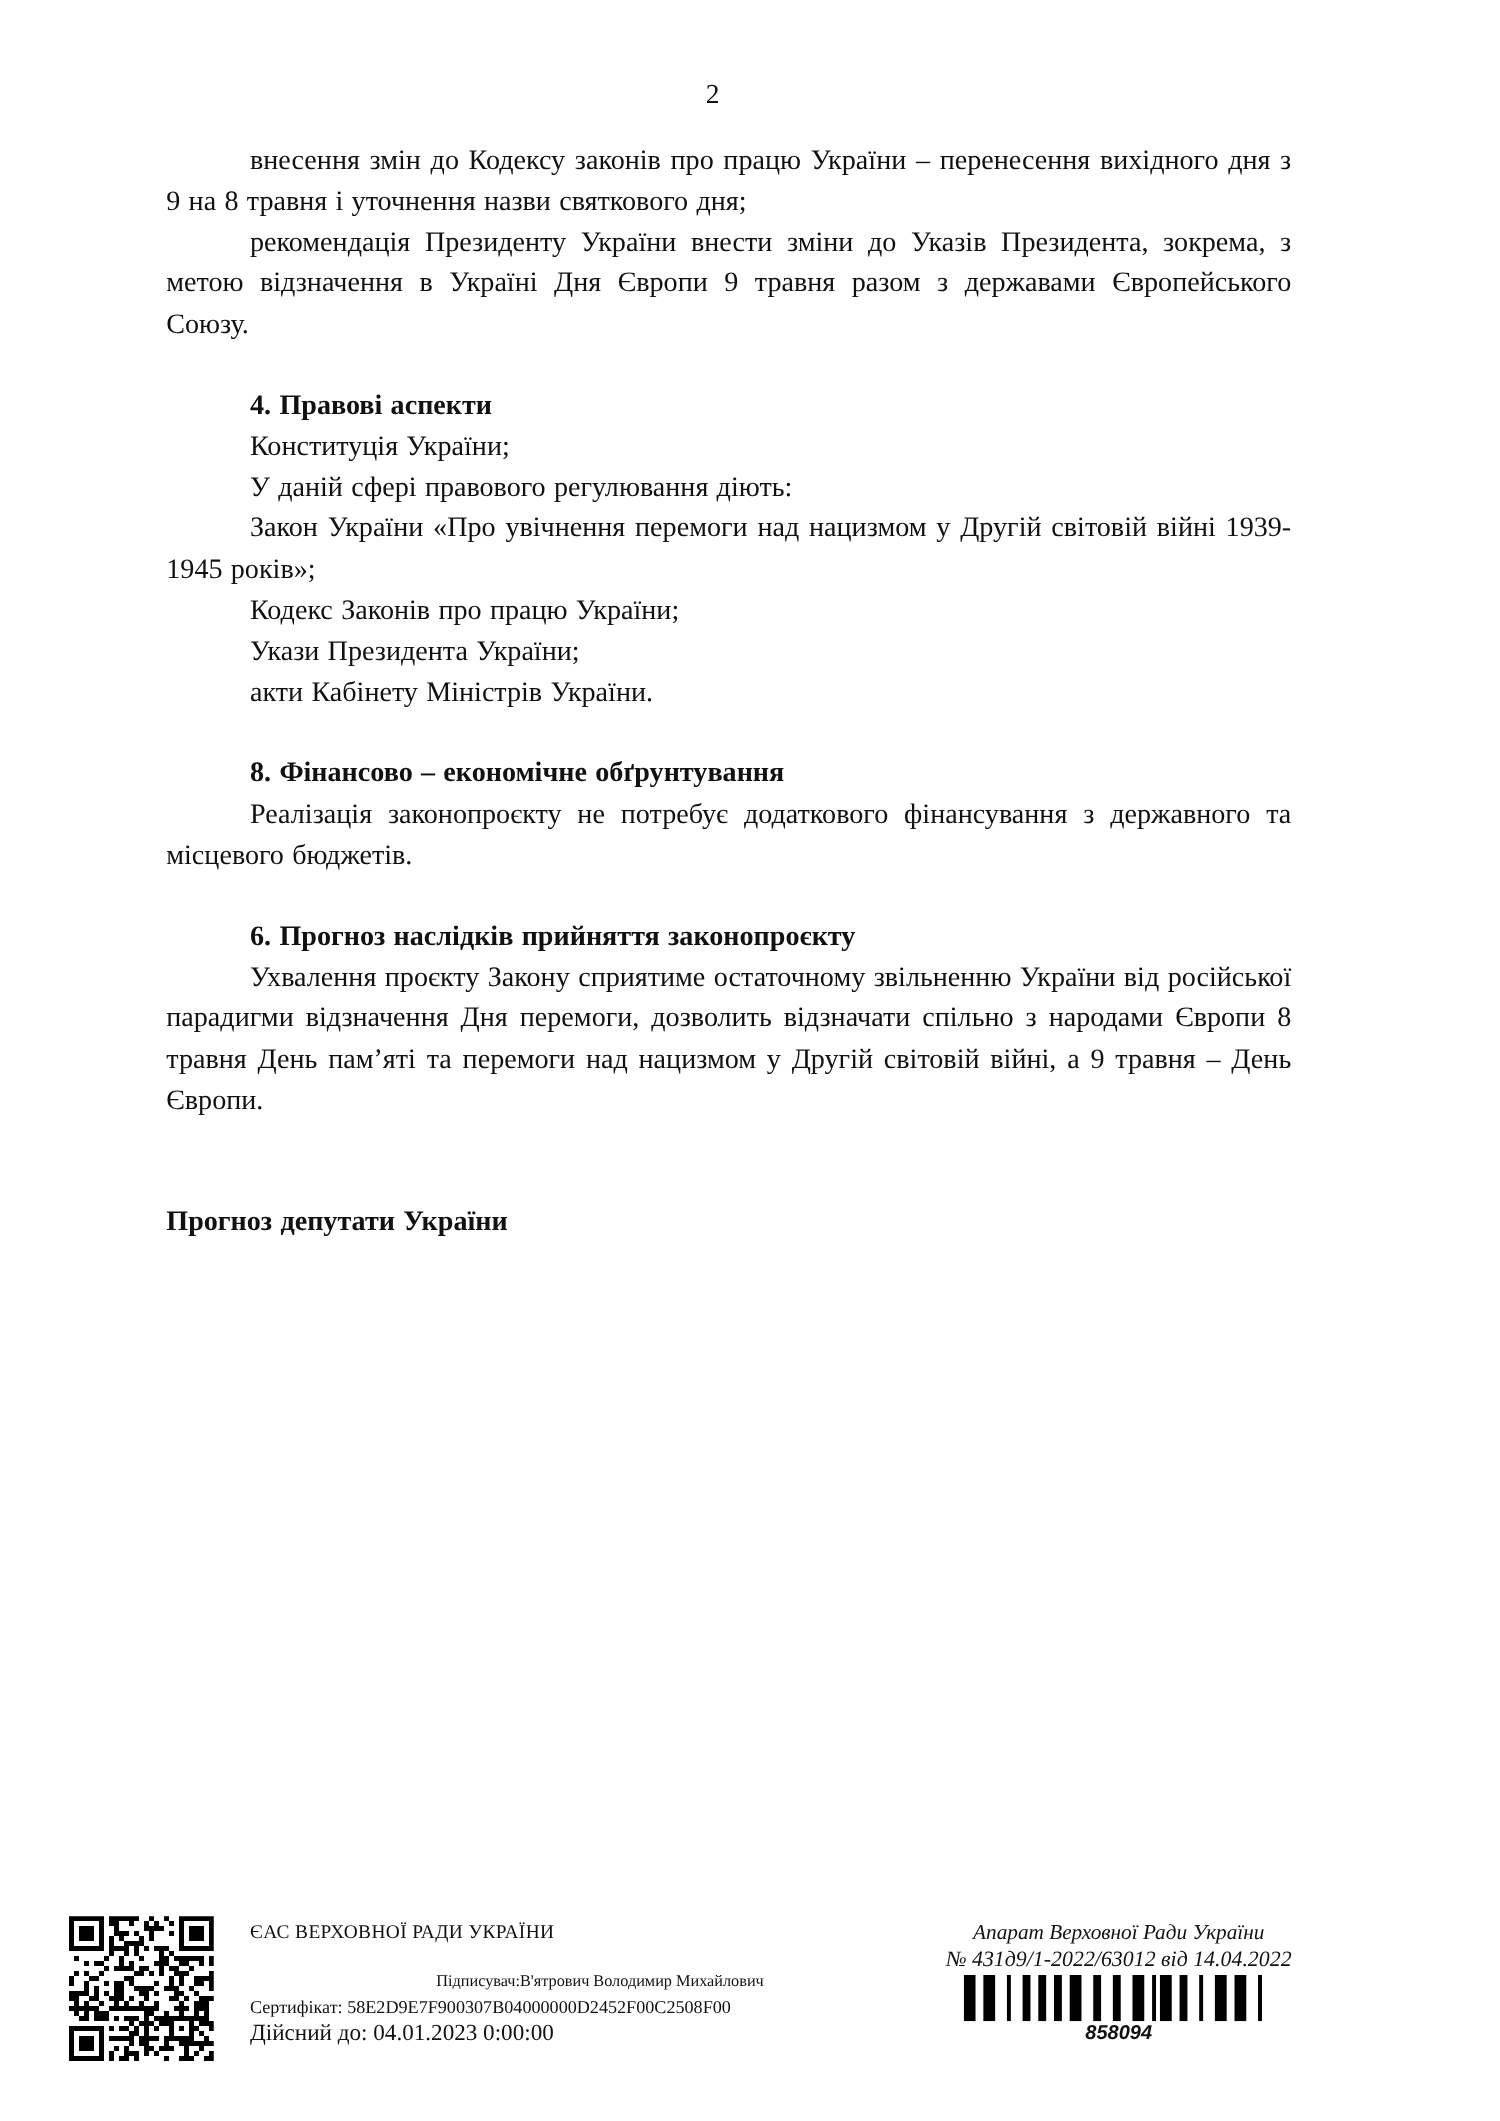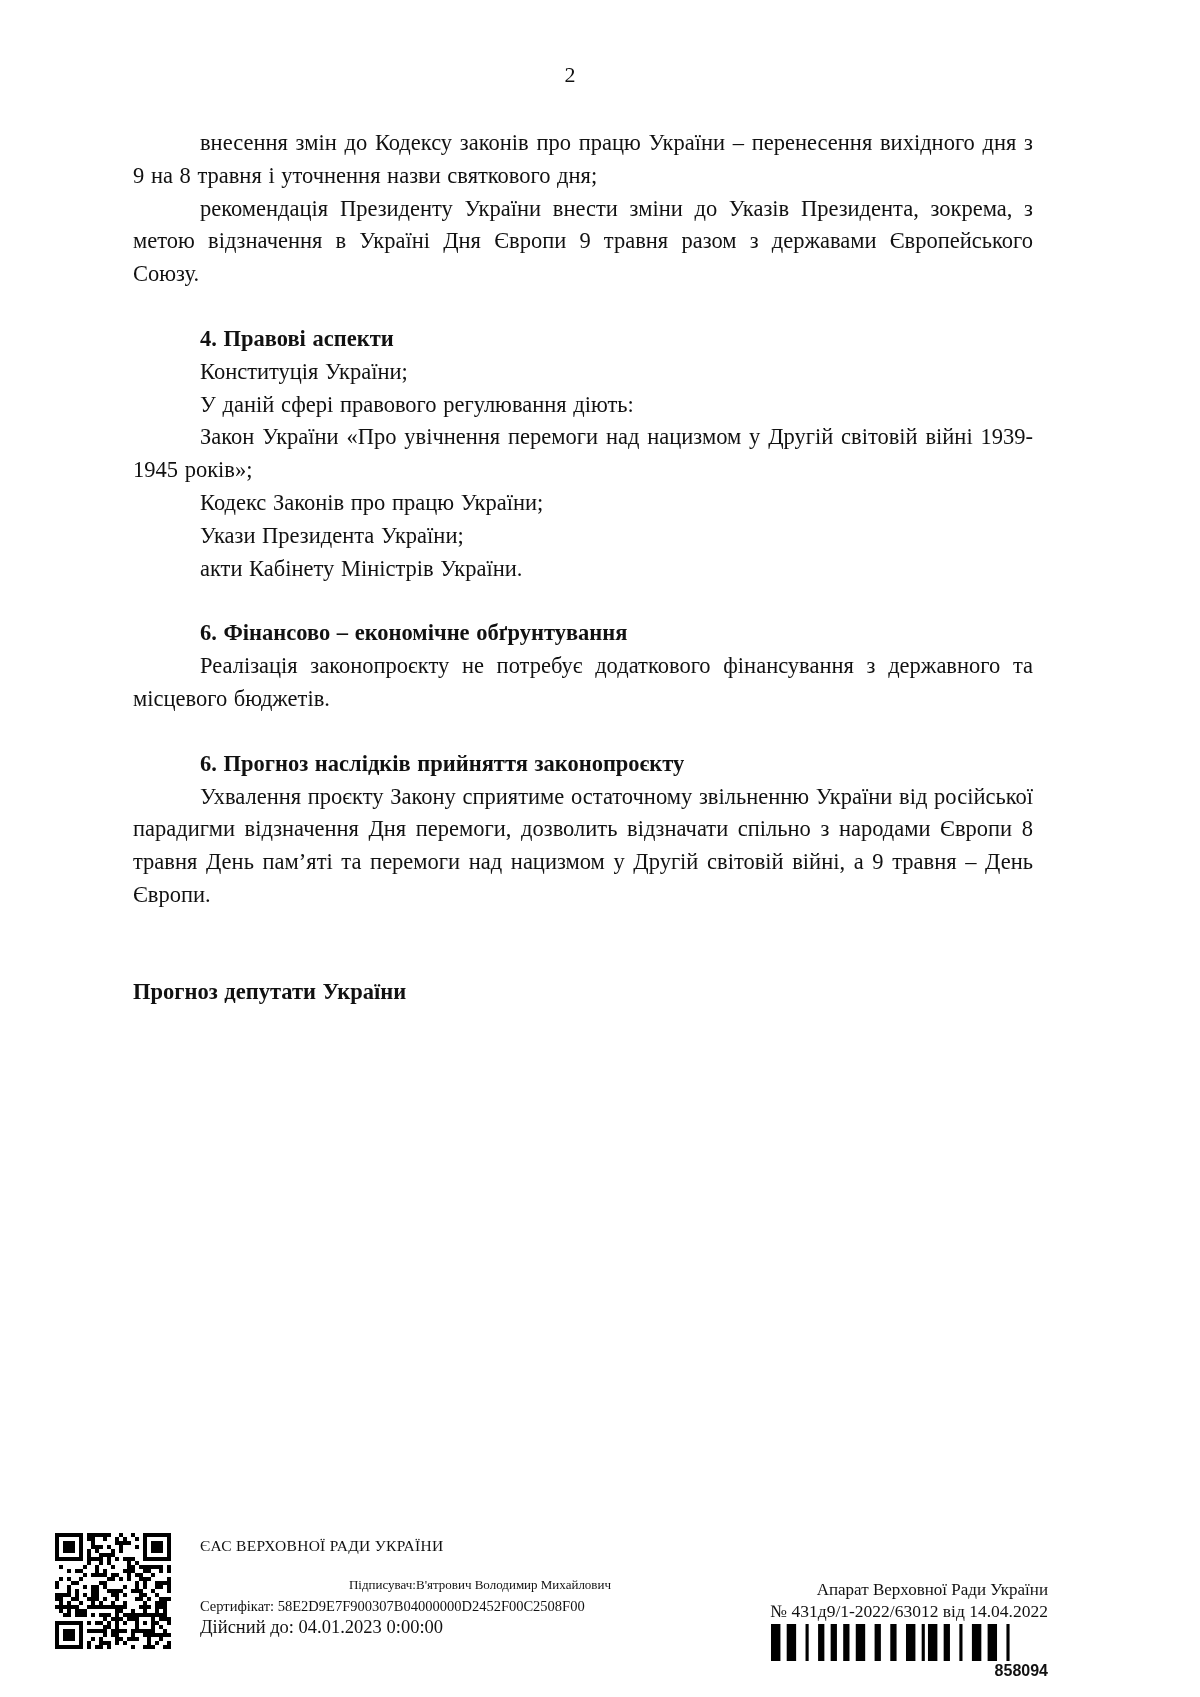--- a/index.html
+++ b/index.html
@@ -16,21 +16,21 @@
     position: absolute;
     top: 62px;
     left: 0;
     width: 1140px; 
     text-align: center;
     font-size: 22px;
     line-height: 26px;
   }
   .content {
     position: absolute;
-    top: 127px;
+    top: 112px;
     left: 133px;
     width: 900px;
     font-size: 22.5px;
     line-height: 32.8px;
     word-spacing: 1px;
   }
   .para {
     text-align: justify;
     text-indent: 67px;
     margin: 0;
@@ -63,24 +63,25 @@
     font-family: "Liberation Serif", "DejaVu Serif", serif;
     color: #111111;
   }
   .eas-line    { font-size: 15.5px; line-height: 18px; letter-spacing: 0.3px; }
   .signer-line { font-size: 13px; line-height: 21px; margin-top: 19px; text-align: center; }
   .cert-line   { font-size: 14.5px; line-height: 19px; margin-top: 2px; }
   .valid-line  { font-size: 18.5px; line-height: 21px; margin-top: 1px; }
   .footer-right {
     position: absolute;
     left: 742px;
-    top: 1579px;
+    top: 1535px;
     width: 306px;
-    text-align: right;
+    text-align: center;
     color: #111111;
+    font-style: italic;
   }
   .apparat-line { font-size: 17px; line-height: 21px; }
   .regnum-line  { font-size: 17.5px; line-height: 22px; white-space: nowrap; }
   .barcode-svg  { display: block; margin: 2px auto 0 auto; }
   .barcode-number {
     font-family: "Liberation Sans", "DejaVu Sans", sans-serif;
     font-weight: bold;
     font-size: 16px;
     line-height: 18px;
     margin-top: 1px;
@@ -96,21 +97,21 @@
   <div class="content">
     <p class="para">внесення змін до Кодексу законів про працю України – перенесення вихідного дня з 9 на 8 травня і уточнення назви святкового дня;</p>
     <p class="para">рекомендація Президенту України внести зміни до Указів Президента, зокрема, з метою відзначення в Україні Дня Європи 9 травня разом з державами Європейського Союзу.</p>
     <p class="heading">4. Правові аспекти</p>
     <p class="para">Конституція України;</p>
     <p class="para">У даній сфері правового регулювання діють:</p>
     <p class="para">Закон України «Про увічнення перемоги над нацизмом у Другій світовій війні 1939-1945 років»;</p>
     <p class="para">Кодекс Законів про працю України;</p>
     <p class="para">Укази Президента України;</p>
     <p class="para">акти Кабінету Міністрів України.</p>
-    <p class="heading">6. Фінансово – економічне обґрунтування</p>
+    <p class="heading">8. Фінансово – економічне обґрунтування</p>
     <p class="para">Реалізація законопроєкту не потребує додаткового фінансування з державного та місцевого бюджетів.</p>
     <p class="heading">6. Прогноз наслідків прийняття законопроєкту</p>
     <p class="para">Ухвалення проєкту Закону сприятиме остаточному звільненню України від російської парадигми відзначення Дня перемоги, дозволить відзначати спільно з народами Європи 8 травня День пам’яті та перемоги над нацизмом у Другій світовій війні, а 9 травня – День Європи.</p>
     <p class="sig">Прогноз депутати України</p>
   </div>
 
   <svg class="footer-left-qr" id="qr" width="116" height="116" viewBox="0 0 29 29" shape-rendering="crispEdges">
       <rect x="8" y="0" width="1" height="1" fill="#000"></rect>
       <rect x="9" y="0" width="1" height="1" fill="#000"></rect>
       <rect x="10" y="0" width="1" height="1" fill="#000"></rect>

